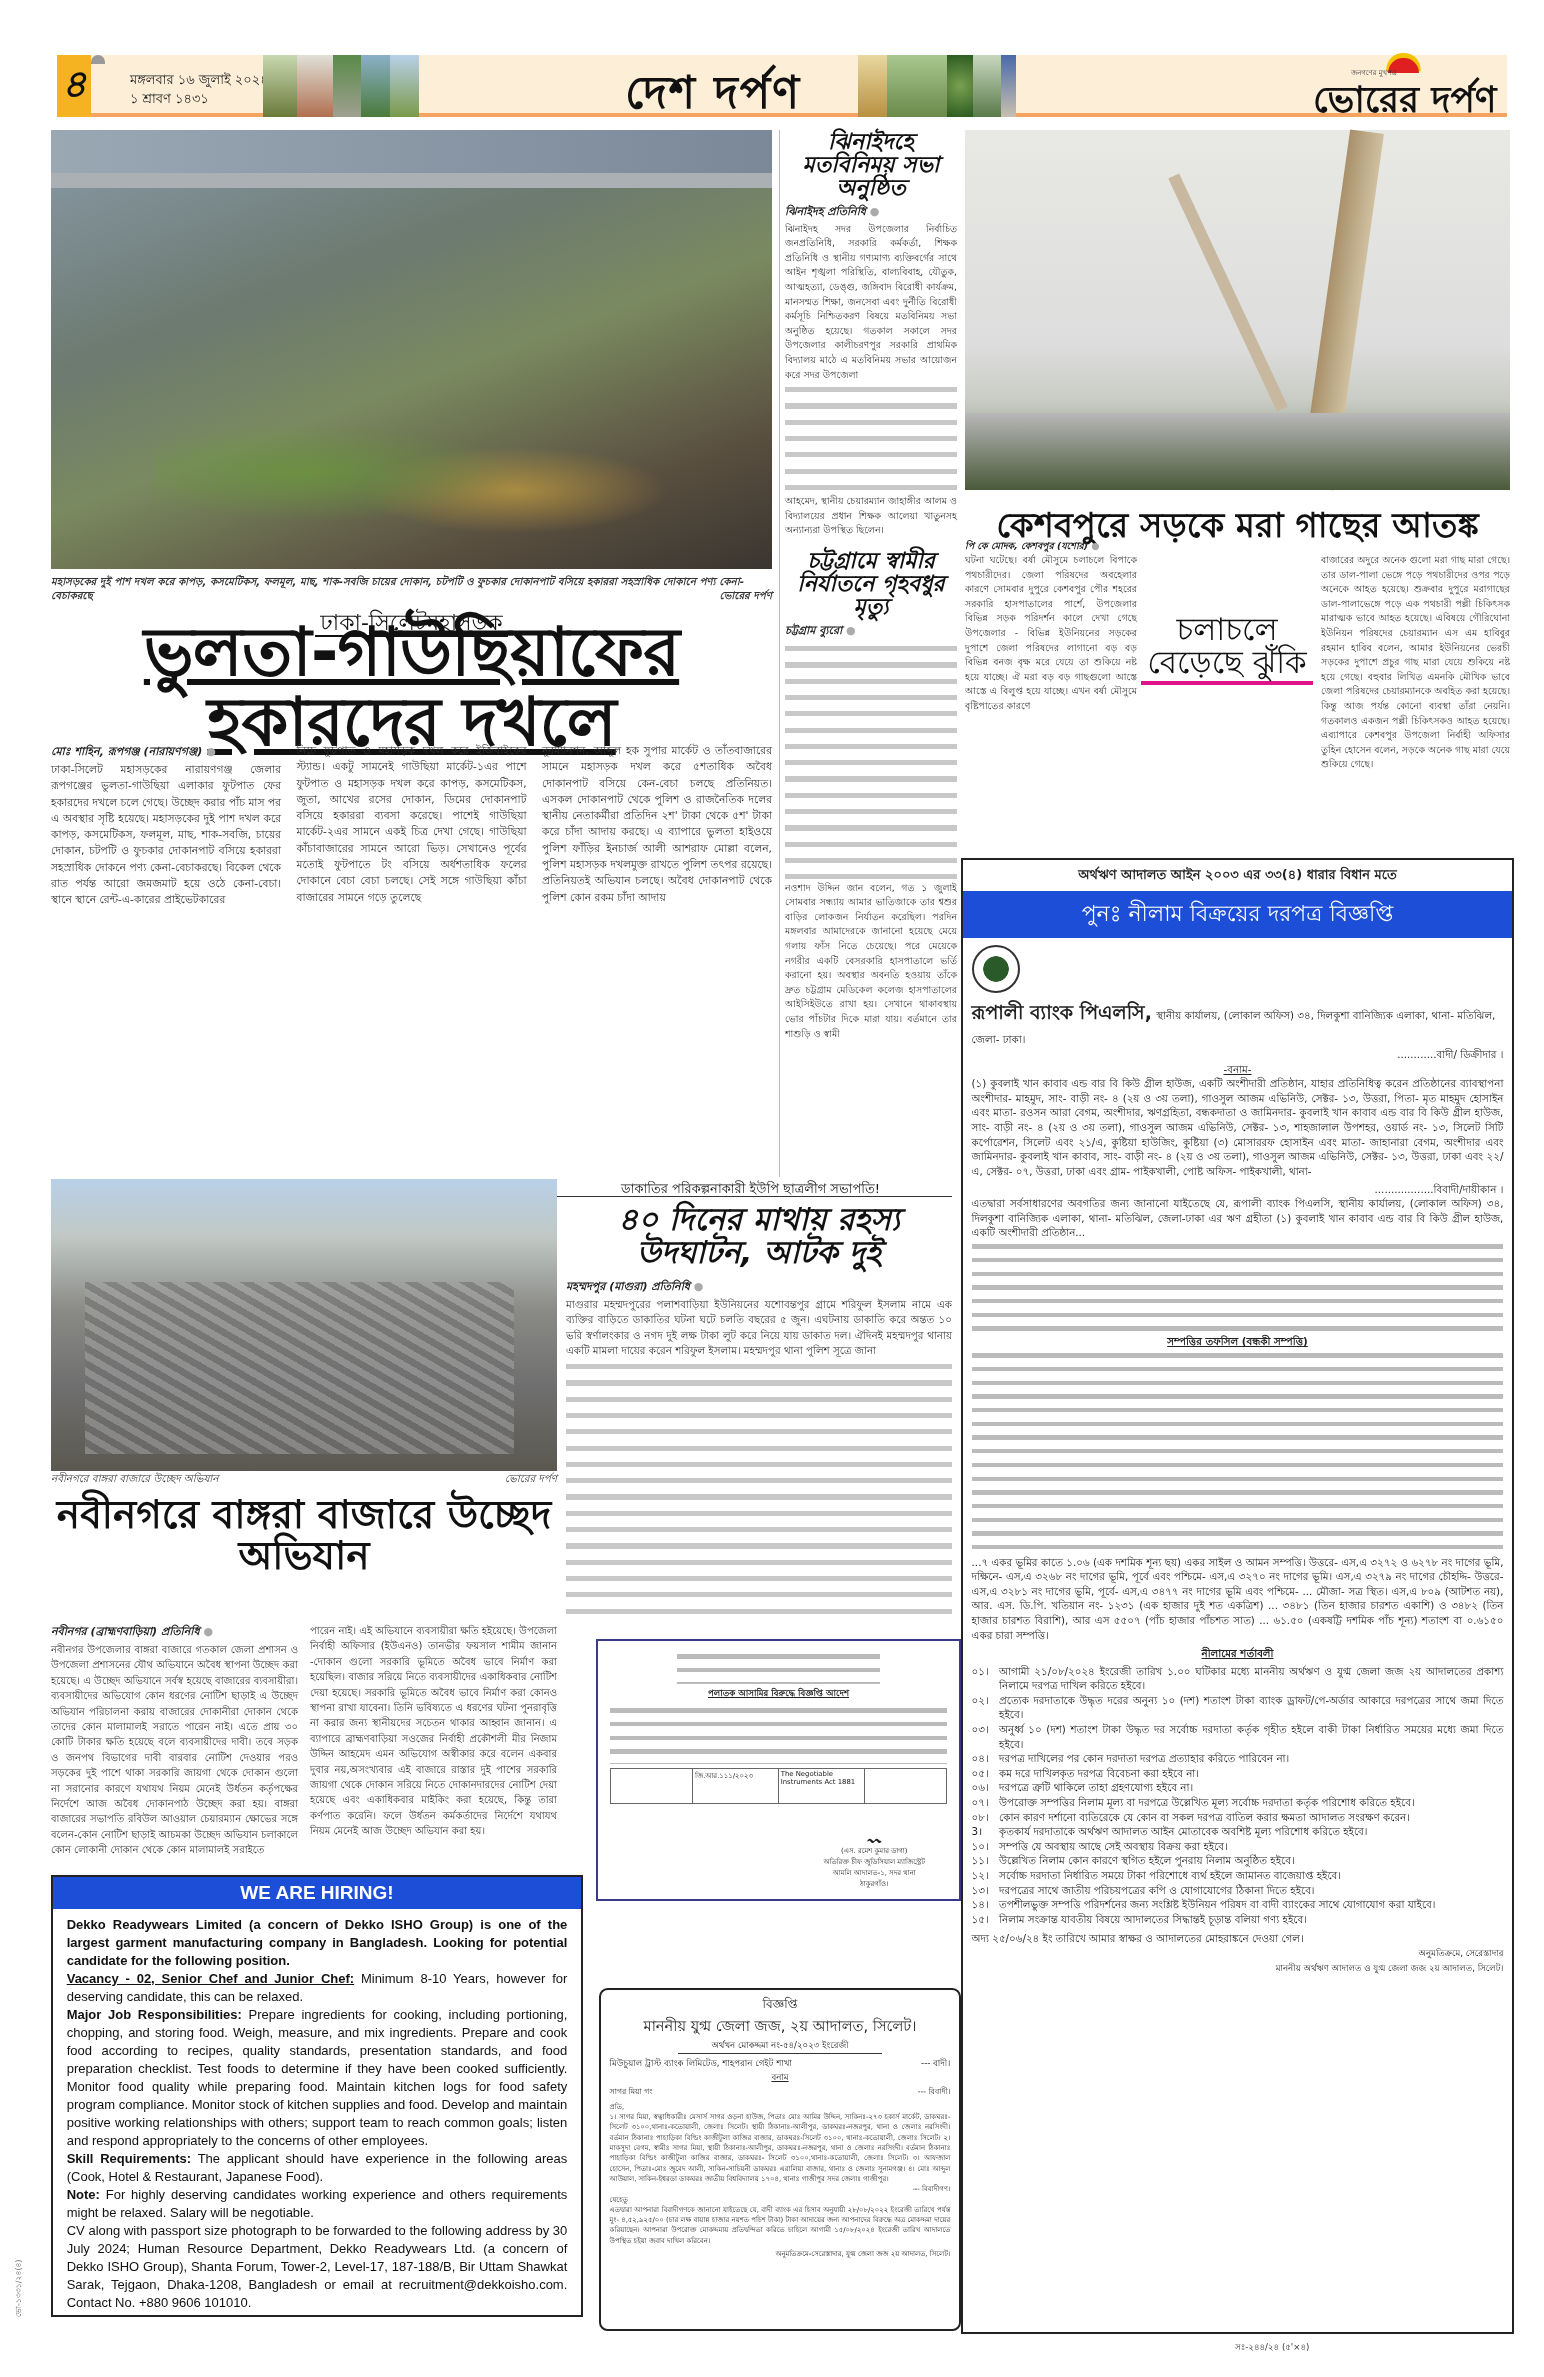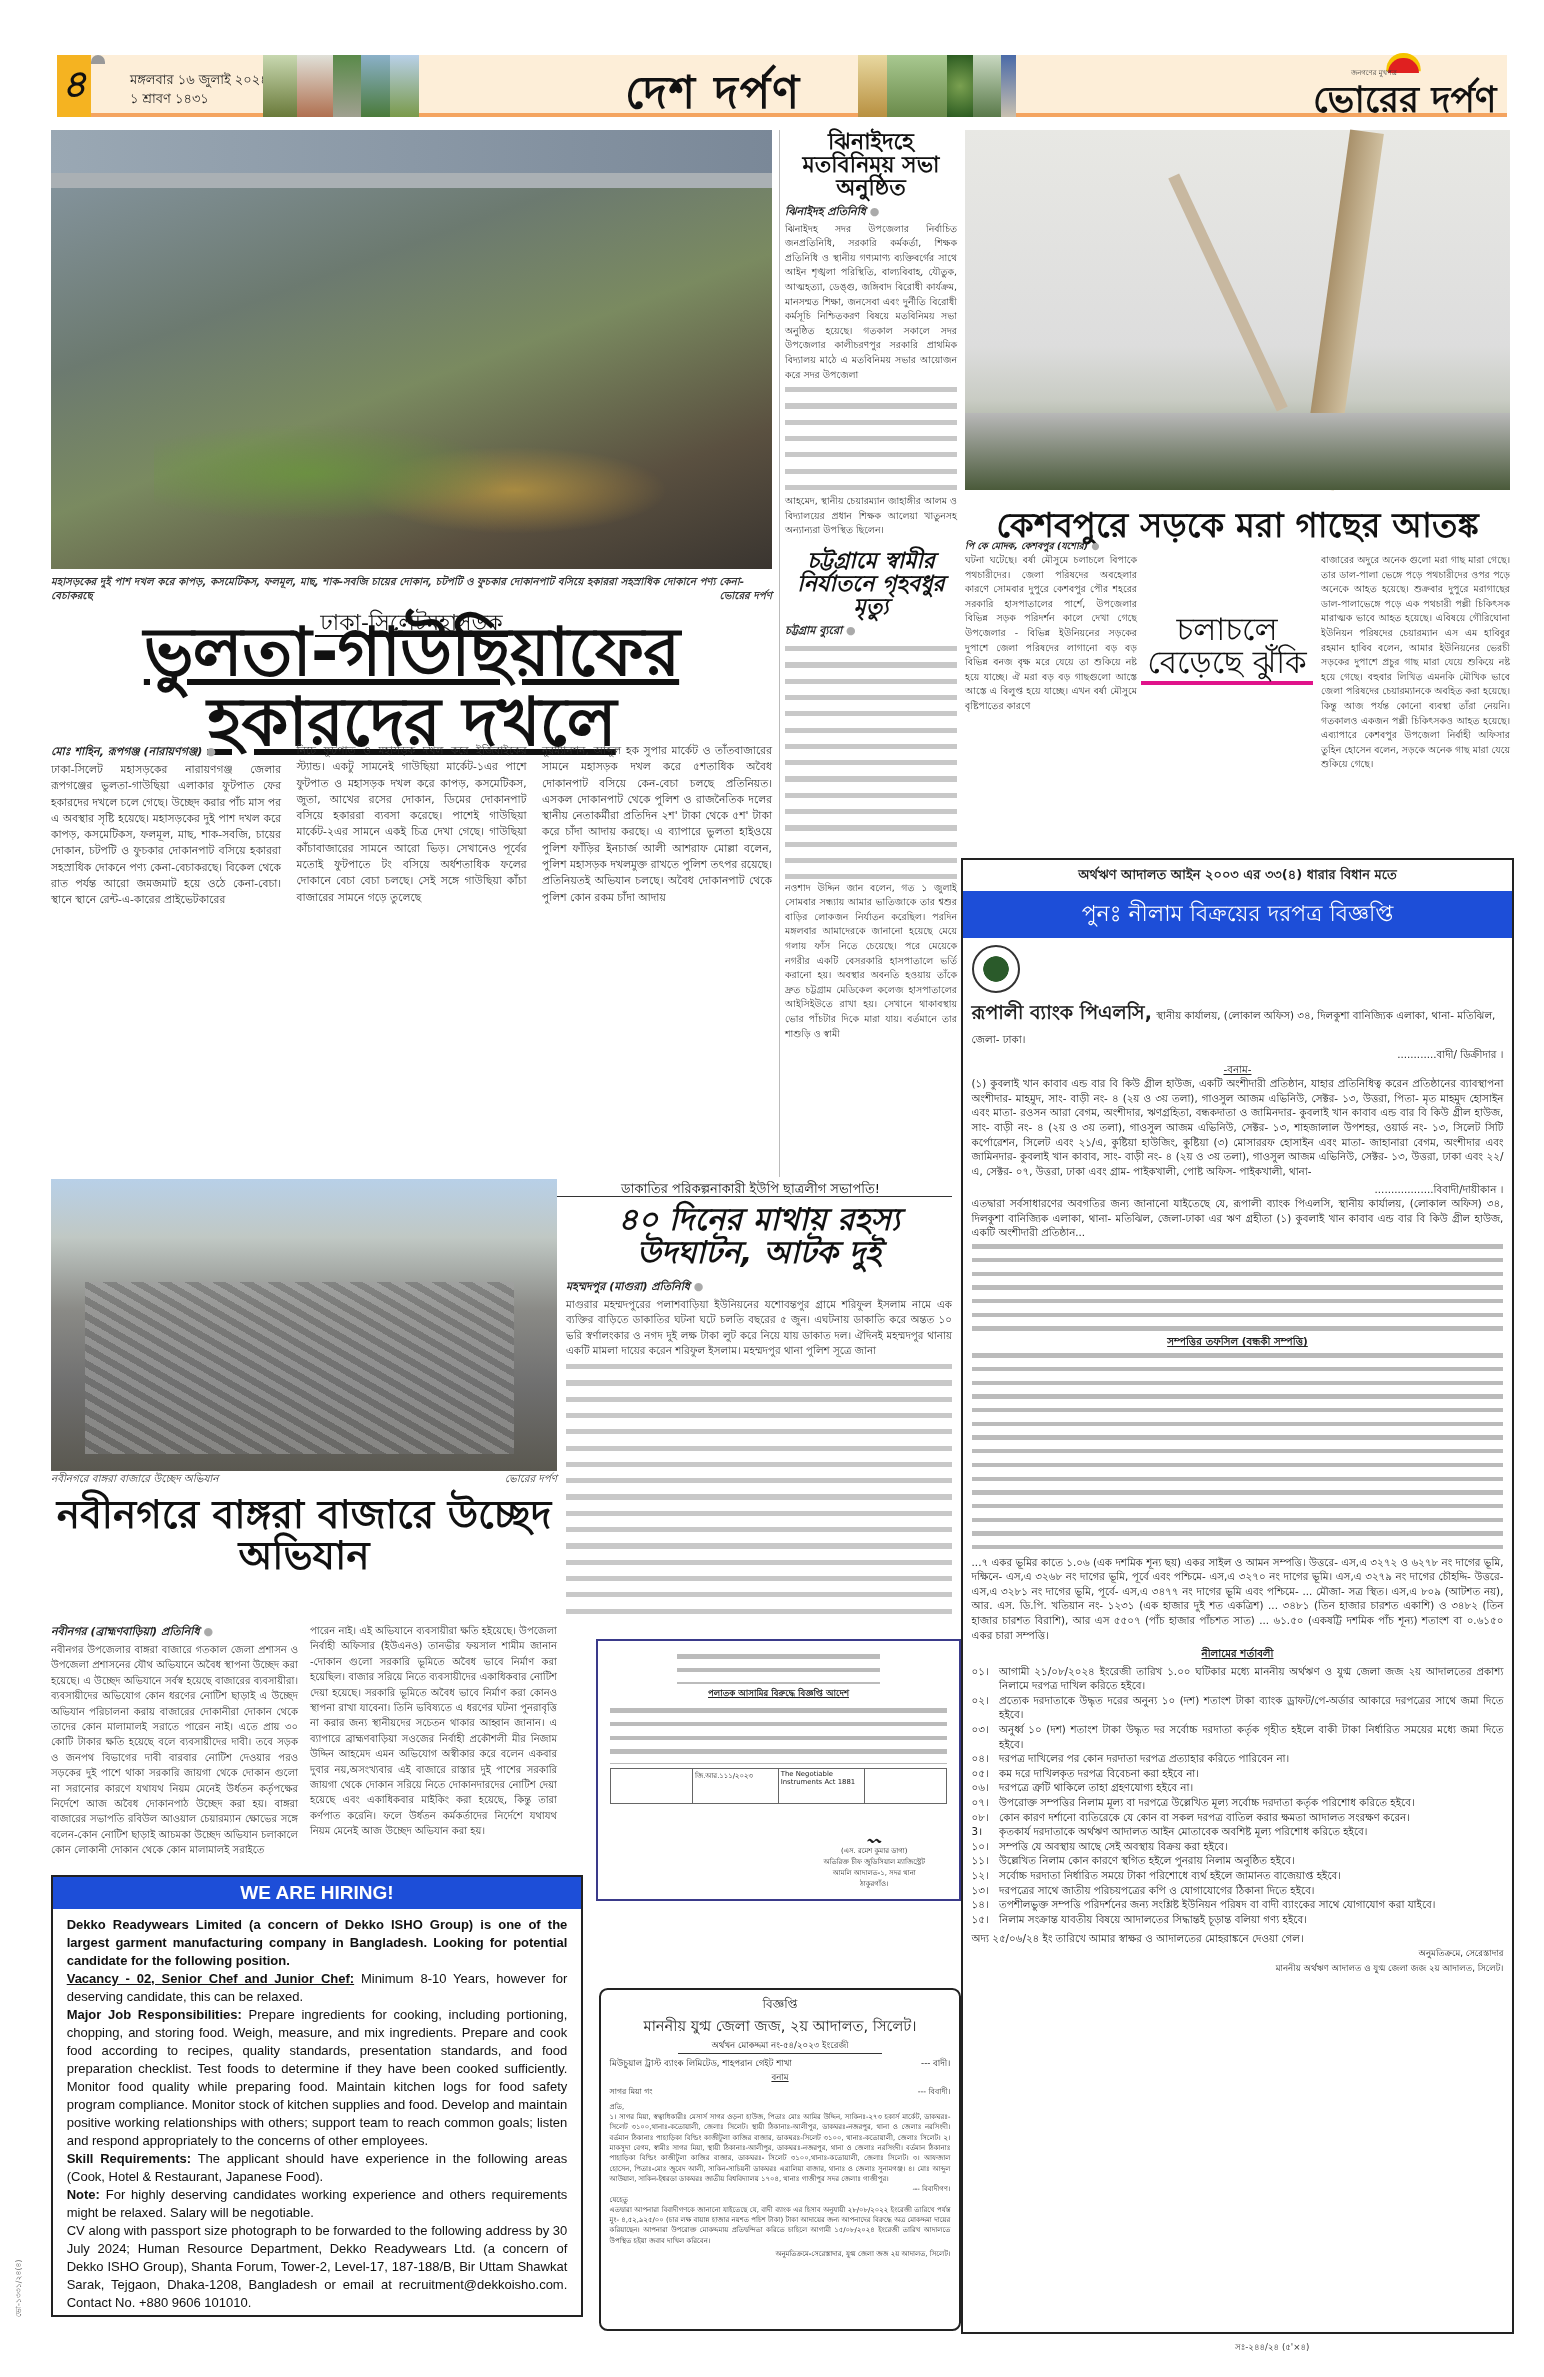--- a/index.html
+++ b/index.html
@@ -90,21 +90,21 @@
   <div style="flex:1;">
     <div class="byline"><span>মোঃ শাহিন, রূপগঞ্জ (নারায়ণগঞ্জ)</span> <span class="dot">●</span></div>
     <div class="body">ঢাকা-সিলেট মহাসড়কের নারায়ণগঞ্জ জেলার রূপগঞ্জের ভুলতা-গাউছিয়া এলাকার ফুটপাত ফের হকারদের দখলে চলে গেছে। উচ্ছেদ করার পাঁচ মাস পর এ অবস্থার সৃষ্টি হয়েছে। মহাসড়কের দুই পাশ দখল করে কাপড়, কসমেটিকস, ফলমূল, মাছ, শাক-সবজি, চায়ের দোকান, চটপটি ও ফুচকার দোকানপাট বসিয়ে হকাররা সহস্রাধিক দোকনে পণ্য কেনা-বেচাকরছে। বিকেল থেকে রাত পর্যন্ত আরো জমজমাট হয়ে ওঠে কেনা-বেচা। স্থানে স্থানে রেন্ট-এ-কারের প্রাইভেটকারের</div>
   </div>
   <div class="body" style="flex:1;">নিচে ফুটপাত ও মহাসড়ক দখল করে ইজিবাইকের স্ট্যান্ড। একটু সামনেই গাউছিয়া মার্কেট-১এর পাশে ফুটপাত ও মহাসড়ক দখল করে কাপড়, কসমেটিকস, জুতা, আখের রসের দোকান, ডিমের দোকানপাট বসিয়ে হকাররা ব্যবসা করেছে। পাশেই গাউছিয়া মার্কেট-২এর সামনে একই চিত্র দেখা গেছে। গাউছিয়া কাঁচাবাজারের সামনে আরো ভিড়। সেখানেও পূর্বের মতোই ফুটপাতে টং বসিয়ে অর্ধশতাধিক ফলের দোকানে বেচা বেচা চলছে। সেই সঙ্গে গাউছিয়া কাঁচা বাজারের সামনে গড়ে তুলেছে</div>
   <div class="body" style="flex:1;">নুরম্যানশন, আব্দুল হক সুপার মার্কেট ও তাঁতবাজারের সামনে মহাসড়ক দখল করে ৫শতাধিক অবৈধ দোকানপাট বসিয়ে কেন-বেচা চলছে প্রতিনিয়ত। এসকল দোকানপাট থেকে পুলিশ ও রাজনৈতিক দলের স্থানীয় নেতাকর্মীরা প্রতিদিন ২শ' টাকা থেকে ৫শ' টাকা করে চাঁদা আদায় করছে। এ ব্যাপারে ভুলতা হাইওয়ে পুলিশ ফাঁড়ির ইনচার্জ আলী আশরাফ মোল্লা বলেন, পুলিশ মহাসড়ক দখলমুক্ত রাখতে পুলিশ তৎপর রয়েছে। প্রতিনিয়তই অভিযান চলছে। অবৈধ দোকানপাট থেকে পুলিশ কোন রকম চাঁদা আদায়</div>
 </div>
 
 <div class="abs col-rule" style="left:779px;top:130px;height:1047px;"></div>
 <div class="abs" style="left:785px;top:130px;width:172px;">
-  <div class="hl" style="font-size:22px;">ঝিনাইদহে মতবিনিময় সভা অনুষ্ঠিত</div>
+  <div class="hl" style="font-size:22px;font-style:italic;">ঝিনাইদহে মতবিনিময় সভা অনুষ্ঠিত</div>
   <div class="byline" style="margin-top:3.4px;"><span>ঝিনাইদহ প্রতিনিধি</span> <span class="dot">●</span></div>
   <div class="body" style="font-size:9.4px;line-height:14.6px;">ঝিনাইদহ সদর উপজেলার নির্বাচিত জনপ্রতিনিধি, সরকারি কর্মকর্তা, শিক্ষক প্রতিনিধি ও স্থানীয় গণ্যমাণ্য ব্যক্তিবর্গের সাথে আইন শৃঙ্খলা পরিস্থিতি, বাল্যবিবাহ, যৌতুক, আত্মহত্যা, ডেঙ্গু, জঙ্গিবাদ বিরোধী কার্যক্রম, মানসম্মত শিক্ষা, জনসেবা এবং দুর্নীতি বিরোধী কর্মসূচি নিশ্চিতকরণ বিষয়ে মতবিনিময় সভা অনুষ্ঠিত হয়েছে। গতকাল সকালে সদর উপজেলার কালীচরণপুর সরকারি প্রাথমিক বিদ্যালয় মাঠে এ মতবিনিময় সভার আয়োজন করে সদর উপজেলা</div>
   <div class="faux" style="height:112px;"></div>
   <div class="body" style="font-size:9.4px;line-height:14.6px;">আহমেদ, স্থানীয় চেয়ারম্যান জাহাঙ্গীর আলম ও বিদ্যালয়ের প্রধান শিক্ষক আলেয়া খাতুনসহ অন্যান্যরা উপস্থিত ছিলেন।</div>
 </div>
 
 <div class="abs" style="left:785px;top:549px;width:172px;">
   <div class="hl" style="font-size:22px;font-style:italic;">চট্টগ্রামে স্বামীর নির্যাতনে গৃহবধুর মৃত্যু</div>
   <div class="byline" style="margin-top:3.4px;"><span>চট্টগ্রাম ব্যুরো</span> <span class="dot">●</span></div>
   <div class="faux" style="height:240px;"></div>

